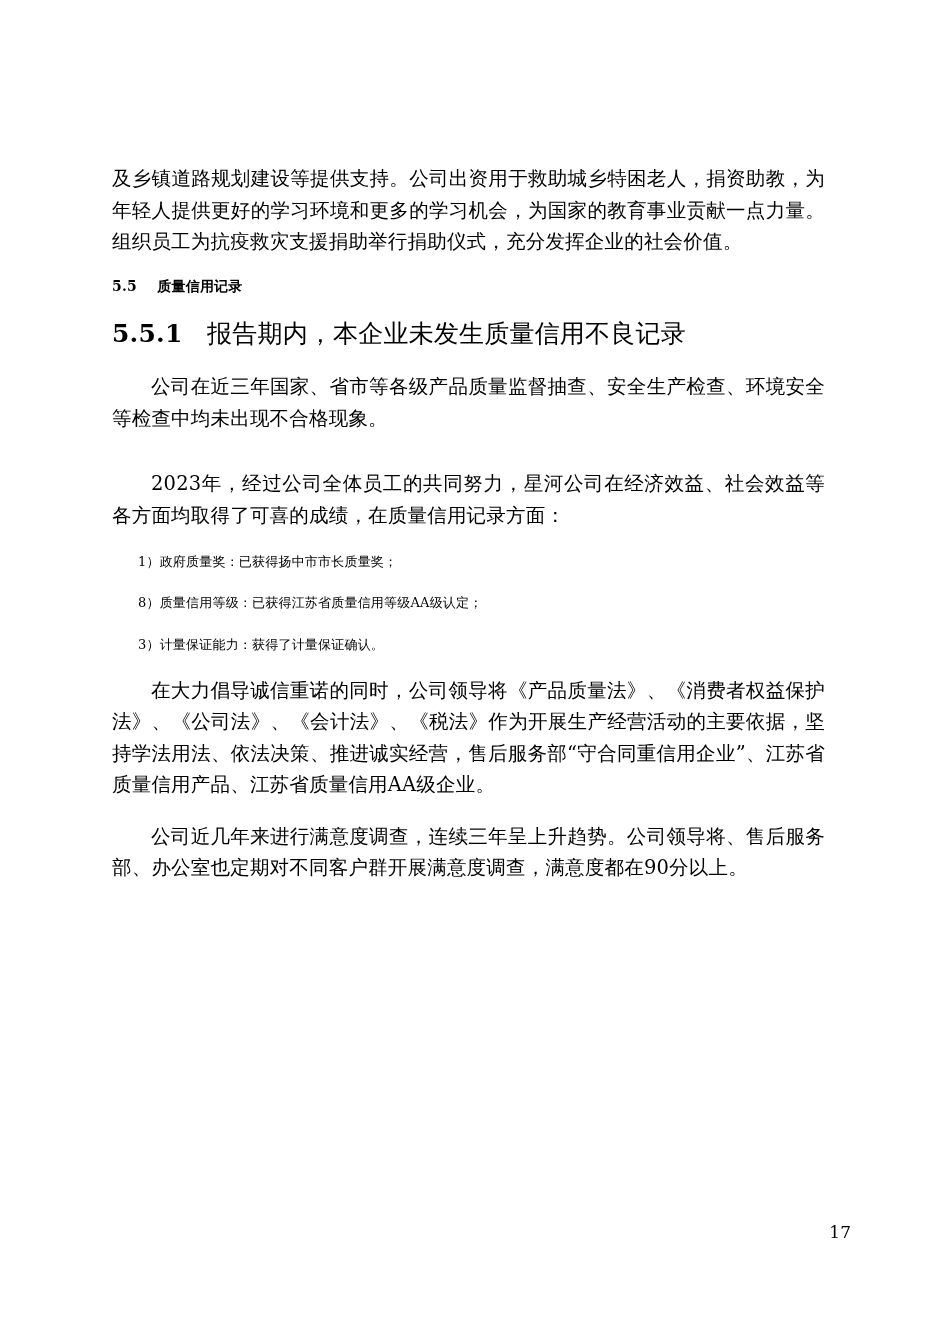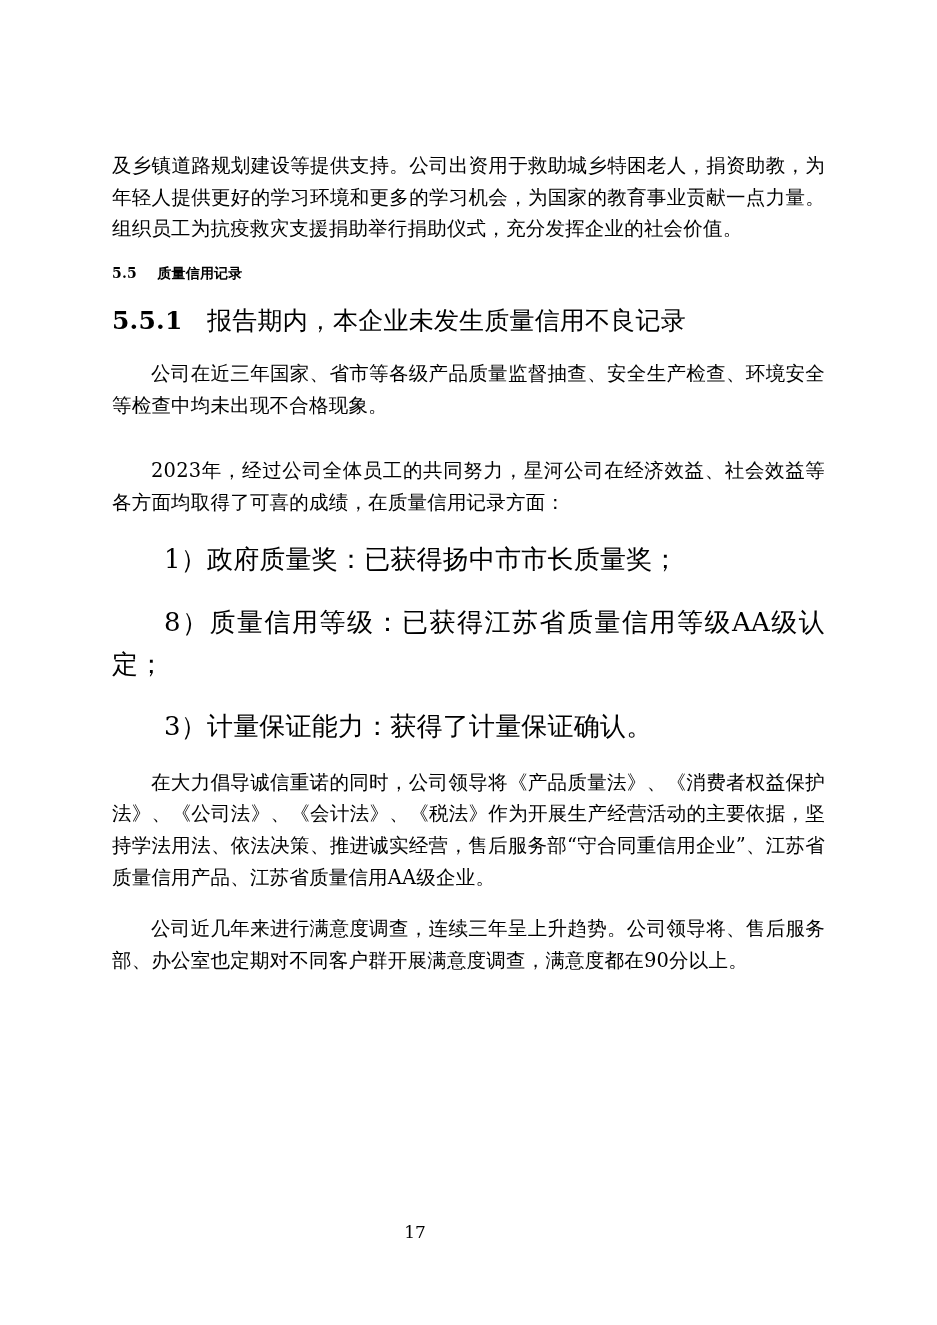--- a/index.html
+++ b/index.html
@@ -20,20 +20,21 @@
     left: 0;
     top: 0;
     width: 937px;
     height: 1325px;
     background: #ffffff;
     box-sizing: border-box;
     padding: 150px 112px 60px 112px;
   }
   .content {
     width: 713px;
+    margin-top: 13px;
   }
   p {
     margin: 0;
     font-size: 19.5px;
     line-height: 1.62;
     text-align: justify;
     text-justify: inter-ideograph;
     letter-spacing: 0.2px;
   }
   .para-indent {
@@ -58,35 +59,36 @@
     margin: 0;
     letter-spacing: 0.2px;
   }
   .subheading .num {
     font-weight: bold;
   }
   .subheading .bold-tail {
     font-weight: bold;
   }
   .list-item {
-    font-size: 26px;
+    font-size: 13px;
     line-height: 1.62;
     margin: 0;
     text-indent: 2em;
     letter-spacing: 0.2px;
   }
   .page-number {
     position: absolute;
     left: 0;
     top: 1222px;
     width: 830px;
-    text-align: center;
+    text-align: right;
     font-size: 17px;
     font-family: "DejaVu Serif", "Liberation Serif", serif;
     color: #000;
+    padding-left: 21px;
   }
 </style>
 </head>
 <body>
 
 <div class="page">
   <div class="content">
 
     <p>及乡镇道路规划建设等提供支持。公司出资用于救助城乡特困老人，捐资助教，为年轻人提供更好的学习环境和更多的学习机会，为国家的教育事业贡献一点力量。组织员工为抗疫救灾支援捐助举行捐助仪式，充分发挥企业的社会价值。</p>
 

